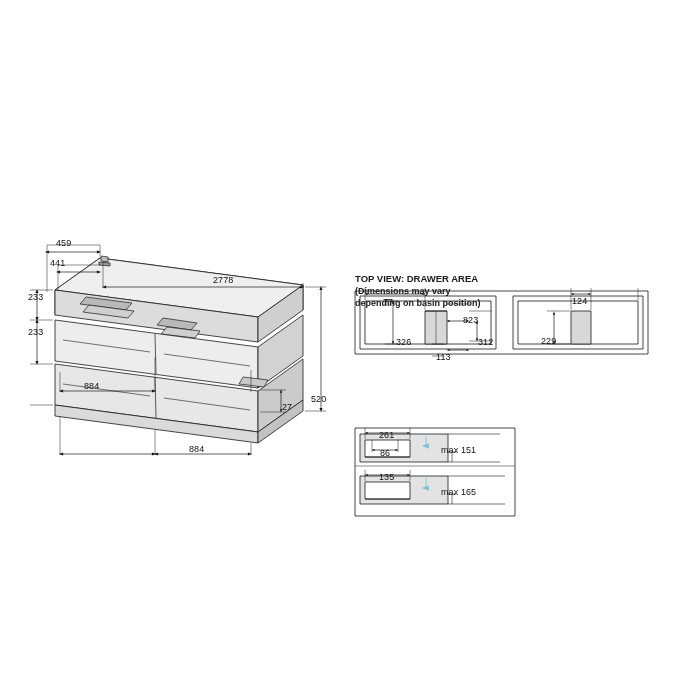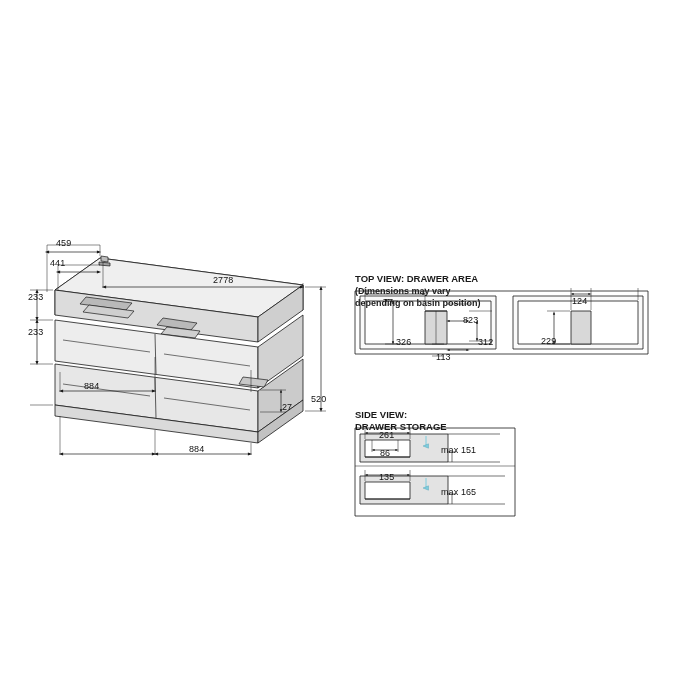--- a/index.html
+++ b/index.html
@@ -262,24 +262,20 @@
   </div>
 
   <div class="lbl" style="left:383px; top:297px;">77</div>
   <div class="lbl" style="left:396px; top:337px;">326</div>
   <div class="lbl" style="left:436px; top:352px;text-align:right;">113</div>
   <div class="lbl" style="left:463px; top:315px;">823</div>
   <div class="lbl" style="left:478px; top:337px;">312</div>
   <div class="lbl" style="left:572px; top:296px;">124</div>
   <div class="lbl" style="left:541px; top:320px;margin-top:16px;">229</div>
 
-  <div class="title-block" style="left:355px; top:409px;">
-    <div>SIDE VIEW:</div>
-    <div>DRAWER STORAGE</div>
-  </div>
 
   <div class="lbl" style="left:379px; top:430px;">261</div>
   <div class="lbl" style="left:380px; top:448px;">86</div>
   <div class="lbl" style="left:441px; top:445px;">max 151</div>
   <div class="lbl" style="left:379px; top:472px;">135</div>
   <div class="lbl" style="left:441px; top:487px;">max 165</div>
 
 </div>
 
 </body></html>

